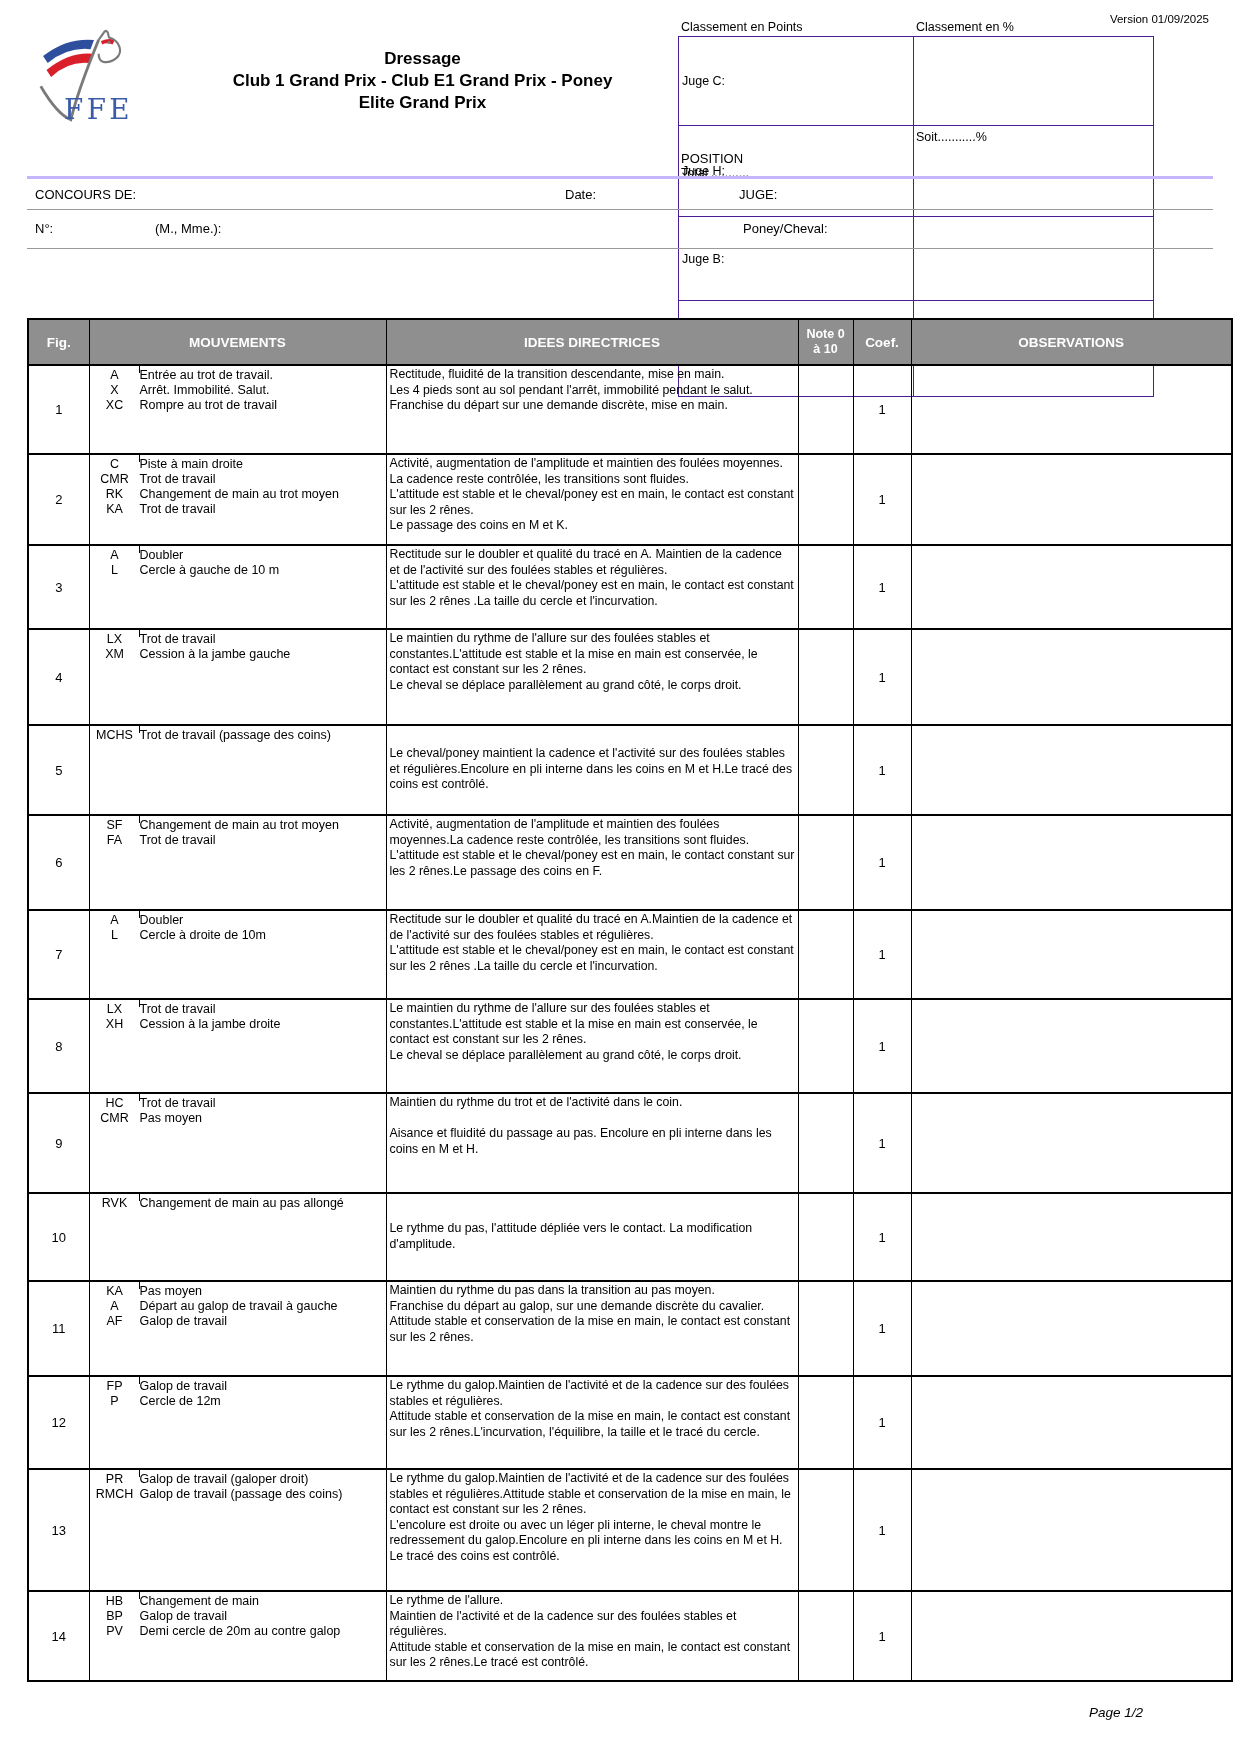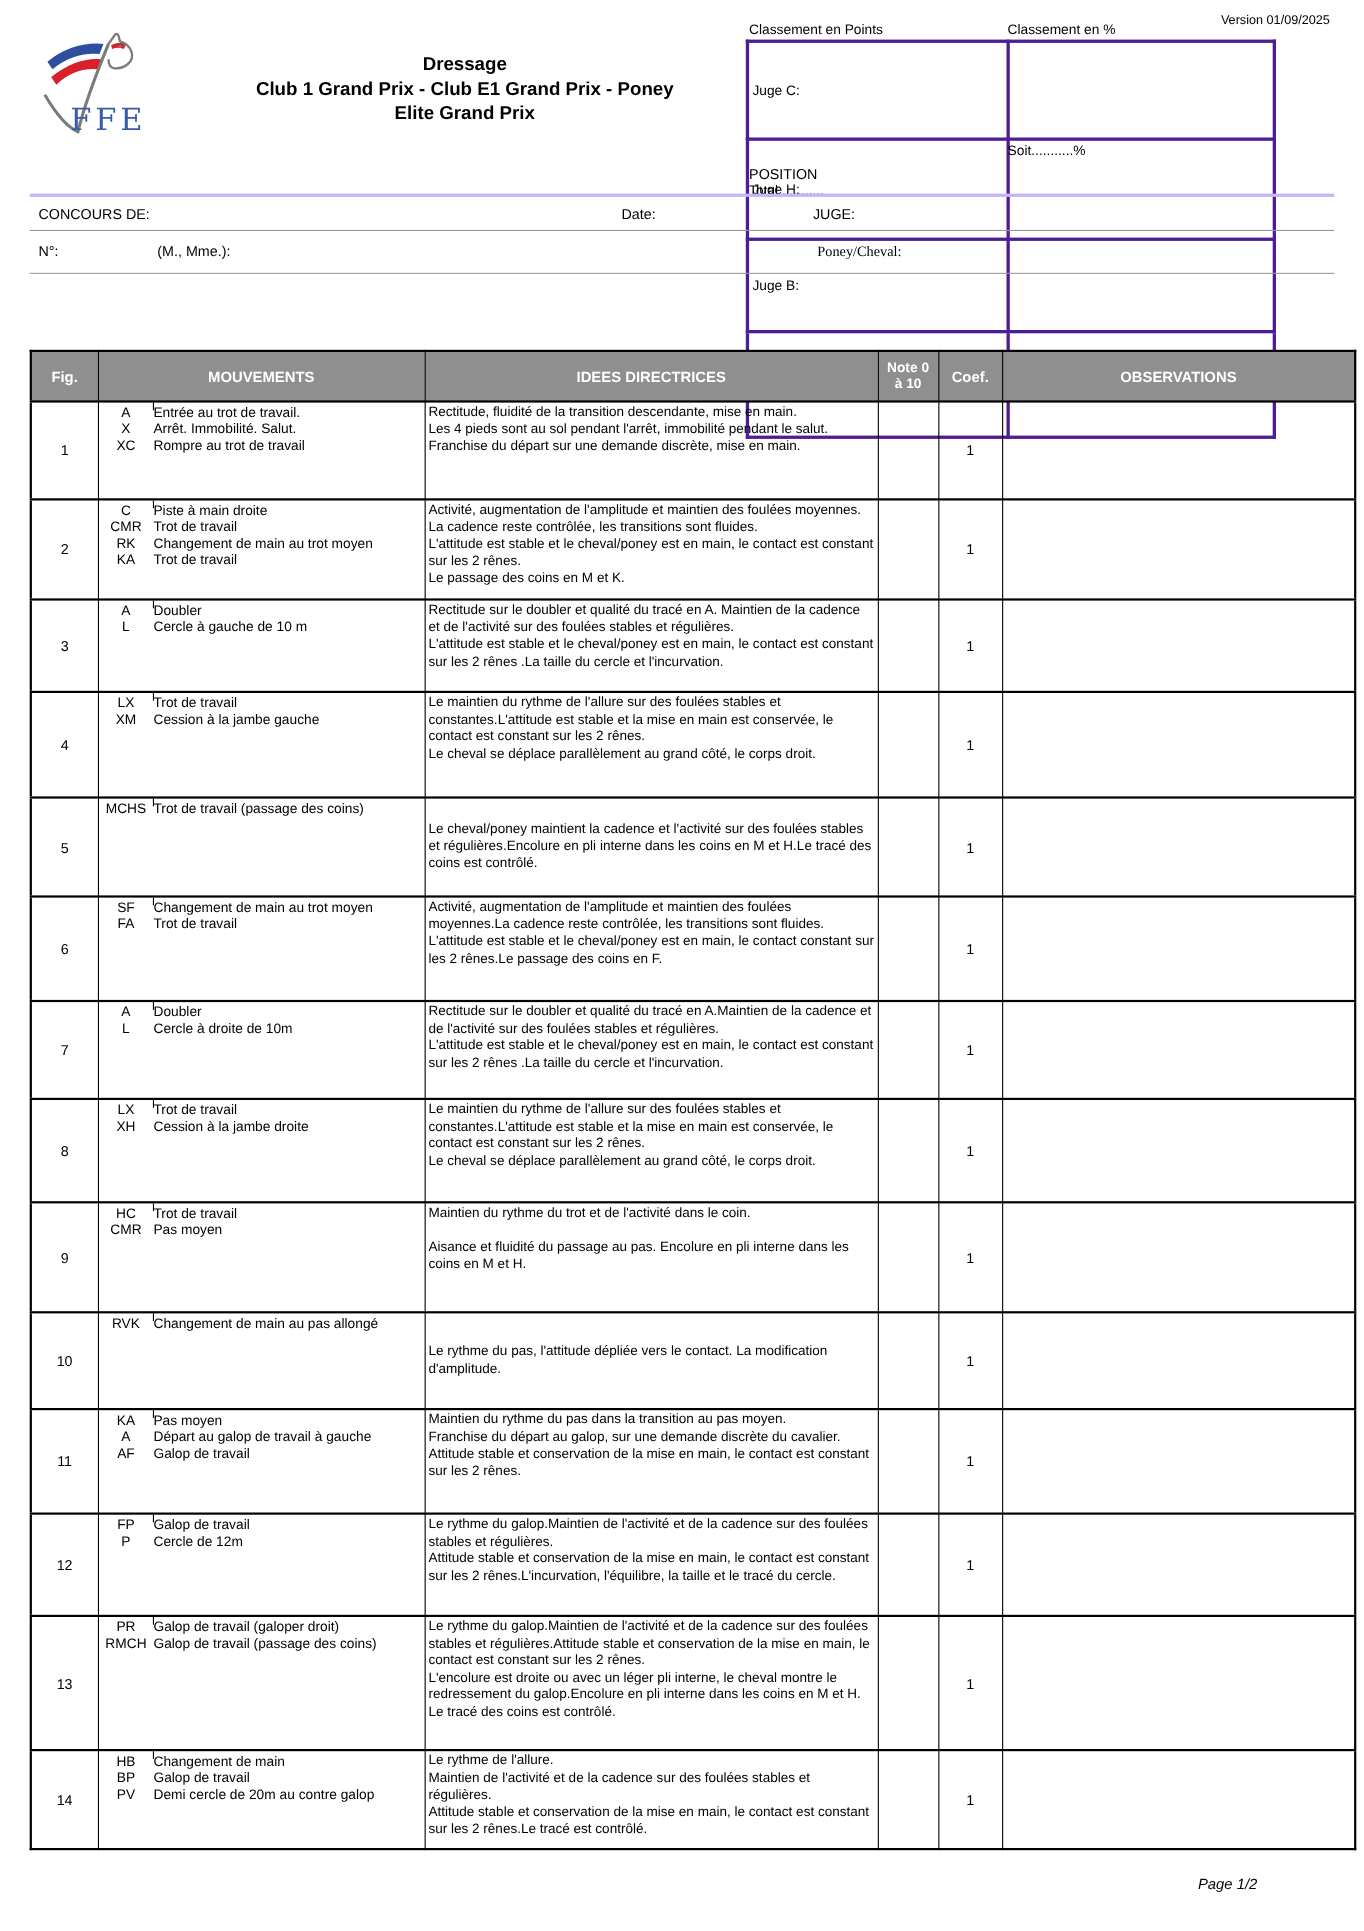--- a/index.html
+++ b/index.html
@@ -13,41 +13,41 @@
   .logo { position:absolute; left:34px; top:26px; width:120px; height:110px; }
   .title-block {
     position:absolute; left:170px; top:48px; width:505px;
     text-align:center; font-weight:bold; font-size:17px; line-height:22px;
   }
   .version { position:absolute; top:13px; right:31px; font-size:11.5px;margin-left:16px; }
   .cl-points-label { position:absolute; left:681px; top:20px; font-size:12.5px;text-align:center; }
   .cl-percent-label { position:absolute; left:916px; top:20px; font-size:12.5px; }
   .judges-table { position:absolute; left:678px; top:36px; border-collapse:collapse; }
   .judges-table td {
-    border:3px solid #4c1d95; height:17.5px; font-size:12.5px;
+    border:1px solid #4c1d95; height:17.5px; font-size:12.5px;
     padding:0 0 0 3px; vertical-align:middle;
   }
   td.judge-points { width:231px; }
   td.judge-percent { width:236px; }
   .total-label { position:absolute; left:681px; top:130px; font-size:12.5px;margin-top:36px; }
   .soit-label { position:absolute; left:916px; top:130px; font-size:12.5px; }
   .position-label { position:absolute; left:681px; top:151px; font-size:13px;text-align:center; }
 
   
   .info-band { position:absolute; left:27px; top:176px; width:1186px; border-top:3px solid #c4b5fd; }
   .info-row { position:relative; border-bottom:1px solid #999; }
   .info-row-1 { height:30px; }
   .info-row-2 { height:38px; }
   .info-label { position:absolute; font-size:13px; }
   .lbl-concours { left:8px; top:8px; }
   .lbl-date { left:538px; top:8px; }
   .lbl-juge { left:712px; top:8px; }
   .lbl-numero { left:8px; top:11px; }
-  .lbl-rider { left:116px; top:11px; }
-  .lbl-poney { left:716px; top:11px;font-family:Liberation Serif, serif; }
+  .lbl-rider { left:128px; top:11px; }
+  .lbl-poney { left:716px; top:11px; }
 
   
   .score-table {
     position:absolute; left:27px; top:318px; width:1206px;
     border-collapse:collapse; table-layout:fixed;
     border:2.5px solid #000;
   }
   .score-table th {
     background:#8f8f8f; color:#fff; font-weight:bold; font-size:13.5px;
     height:44px; border:1.5px solid #000; padding:0 2px;

